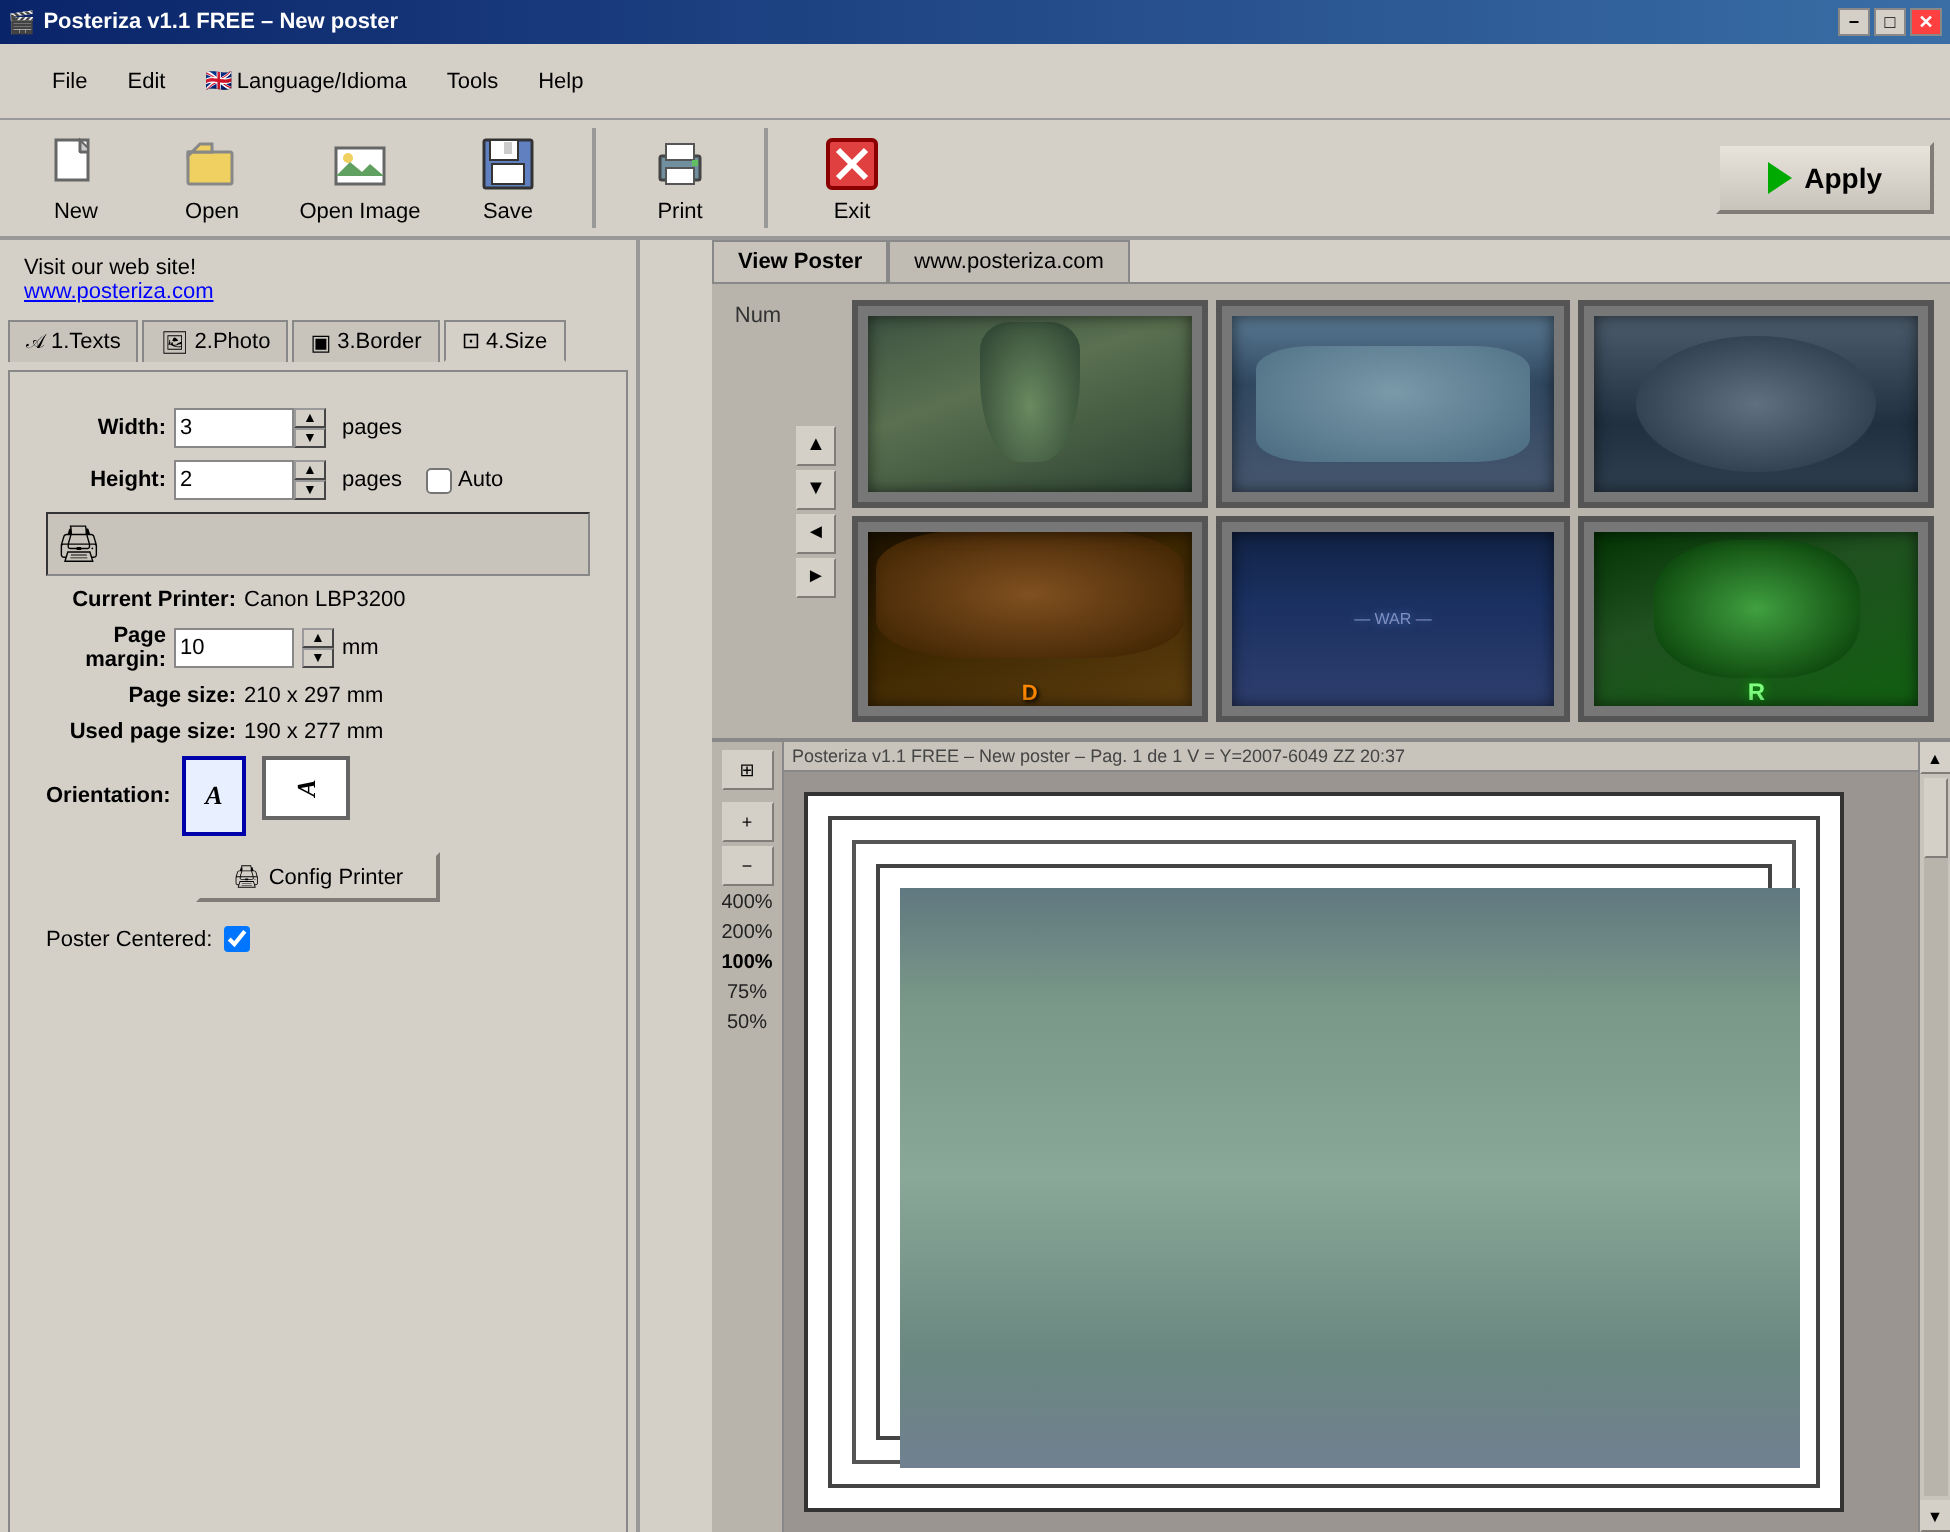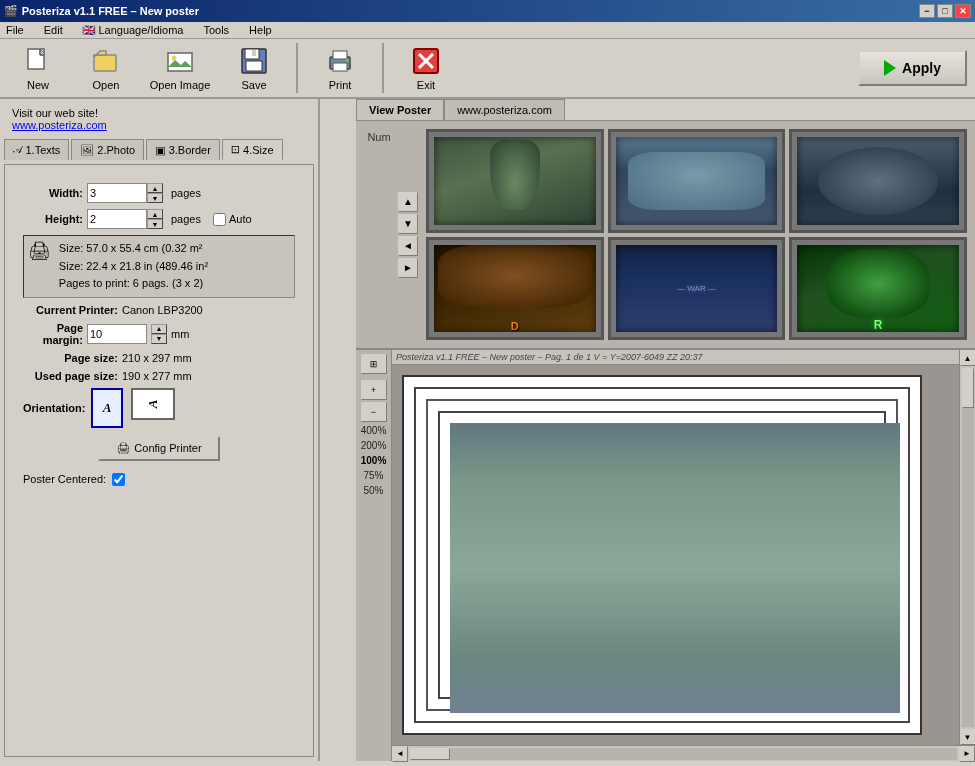--- a/index.html
+++ b/index.html
@@ -43,25 +43,25 @@
       align-items: center;
       justify-content: center;
       cursor: pointer;
       color: black;
       font-weight: bold;
     }
 
     
     .menu-bar {
       background: #d4d0c8;
-      height: 17px;
+      height: 38px;
       display: flex;
       align-items: center;
       border-bottom: 1px solid #999;
-      padding: 0 0;
+      padding: 0 20px;
       gap: 8px;
     }
     .menu-item {
       padding: 2px 6px;
       cursor: pointer;
       font-size: 11px;
     }
     .lang-flag {
       display: flex;
       align-items: center;
@@ -458,21 +458,20 @@
       position: relative;
       overflow: hidden;
       background: #9a9590;
     }
     .preview-header {
       font-size: 9px;
       color: #444;
       padding: 2px 4px;
       background: #c8c4bc;
       border-bottom: 1px solid #888;
-      font-style: italic;
     }
     .preview-paper {
       background: white;
       border: 2px solid #333;
       width: 520px;
       height: 360px;
       position: relative;
       overflow: hidden;
     }
 
@@ -719,25 +718,20 @@
         </div>
         <span class="unit-label">pages</span>
         <div class="auto-checkbox">
           <input type="checkbox" style="">
           <span>Auto</span>
         </div>
       </div>
 
       <div class="size-info">
         <span class="size-icon">🖨</span>
-        <div class="size-text">
-          <div>Size:  57.0 x 55.4 cm (0.32 m²</div>
-          <div>Size:  22.4 x 21.8 in (489.46 in²</div>
-          <div>Pages to print: 6 pags. (3 x 2)</div>
-        </div>
       </div>
 
       <div class="section-row">
         <span class="section-label">Current Printer:</span>
         <span class="section-value">Canon LBP3200</span>
       </div>
 
 
       <div class="form-row">
         <span class="form-label">Page margin:</span>

